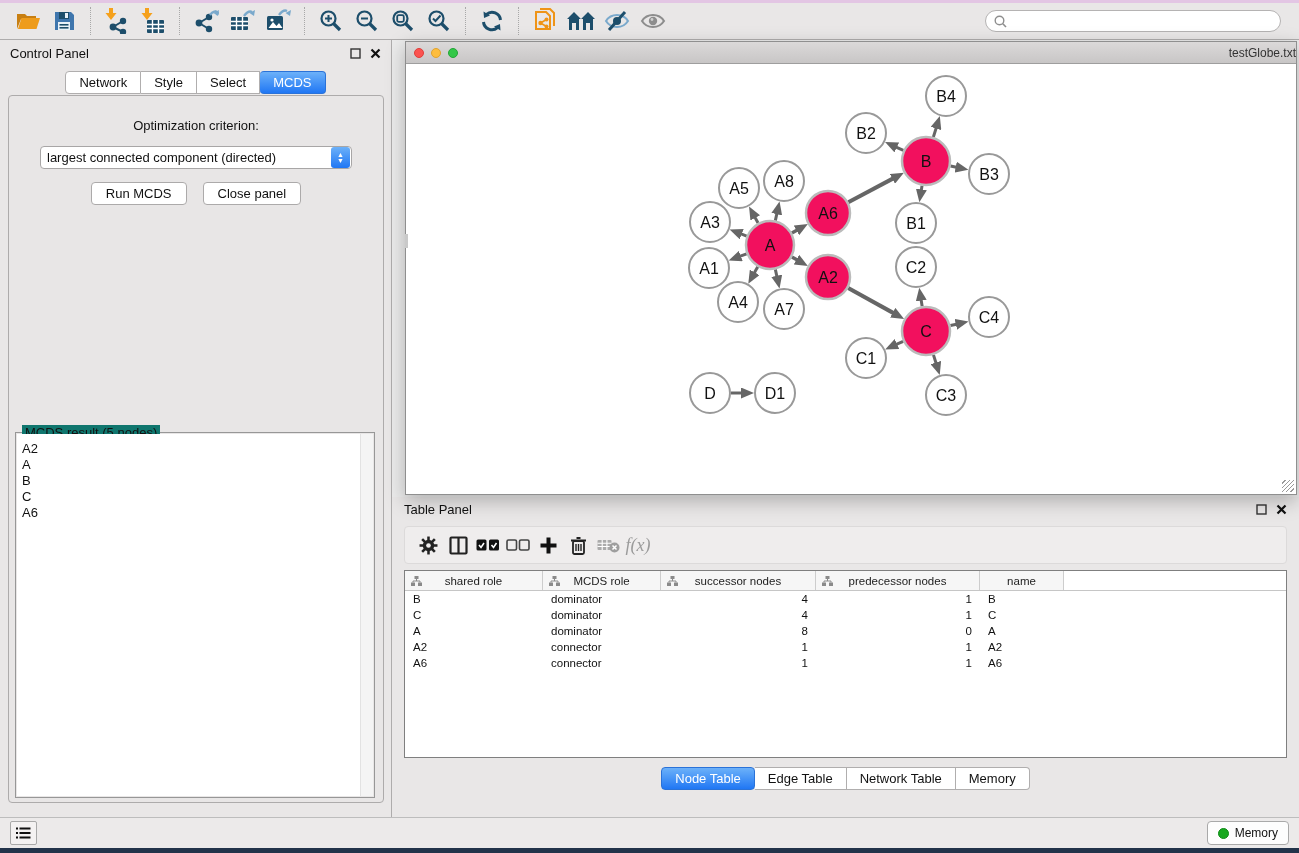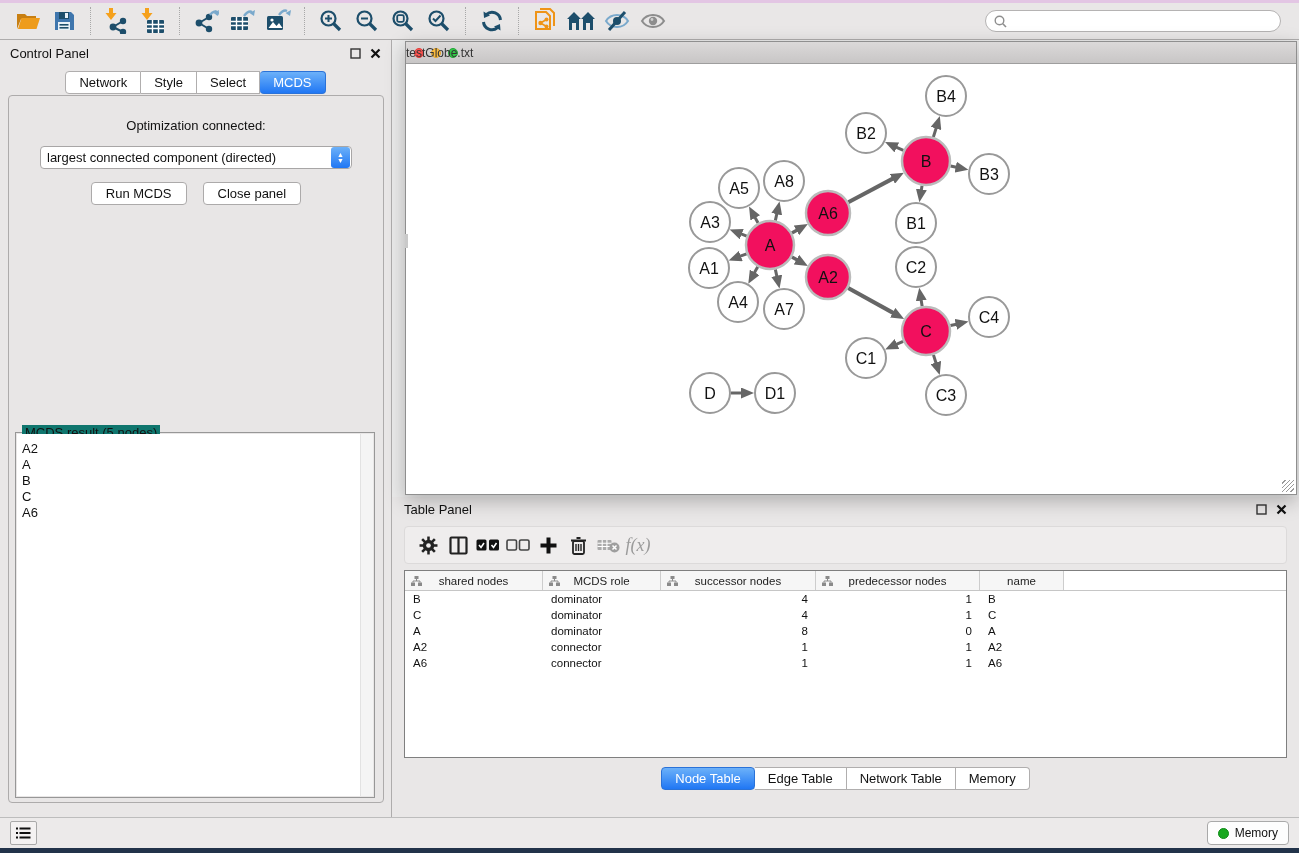--- a/index.html
+++ b/index.html
@@ -59,21 +59,21 @@
 
   
   .workspace { flex:1; display:flex; flex-direction:column; min-width:0; }
   .desktop { height:457px; background:#ebebeb; position:relative; }
   .net-window { position:absolute; left:13px; top:1px; right:2px; bottom:2px; background:#fff;
                 border:1px solid #8f8f8f; box-shadow:0 6px 18px rgba(0,0,0,.25); display:flex; flex-direction:column; }
   .nw-titlebar { height:22px; background:linear-gradient(#dbd9d9,#c8c6c6); border-bottom:1px solid #9e9e9e;
                  display:flex; align-items:center; position:relative; flex:0 0 auto; }
   .nw-titlebar .lights { margin-left:8px; gap:7px; }
   .nw-titlebar .light { width:10px; height:10px; }
-  .nw-title { position:absolute; left:0; right:0; text-align:left; font-size:12px; color:#333; }
+  .nw-title { position:absolute; left:0; right:0; text-align:right; font-size:12px; color:#333; }
   .nw-canvas { flex:1; position:relative; background:#fff; }
   .nw-canvas svg.graph { position:absolute; inset:0; width:100%; height:100%; }
   .grip { position:absolute; right:2px; bottom:2px; width:12px; height:12px;
           background:repeating-linear-gradient(135deg,transparent 0 2px,#9a9a9a 2px 3px); }
   .edge-nub { position:absolute; left:-1px; top:170px; width:3px; height:14px; background:#c9c9c9; }
 
   
   .table-panel { flex:1; background:#e9e7e7; display:flex; flex-direction:column; min-height:0; }
   .tp-header { height:25px; display:flex; align-items:center; padding:0 12px; }
   .tp-toolbar { margin:4px 12px 0; height:38px; background:#efeded; border:1px solid #dcdada; border-radius:4px;
@@ -271,21 +271,21 @@
             </svg>
         </span>
       </div>
       <div class="seg-tabs">
           <div class="seg">Network</div>
           <div class="seg">Style</div>
           <div class="seg">Select</div>
           <div class="seg sel">MCDS</div>
         </div>
       <div class="tab-content">
-        <div class="crit-label">Optimization connected:</div>
+        <div class="crit-label">Optimization criterion:</div>
         <div class="select-box">
           <span class="sel-text">largest connected component (directed)</span>
           <span class="stepper">
               <span>▲</span>
               <span>▼</span>
             </span>
         </div>
         <div class="btn-row">
           <button class="push-btn">Run MCDS</button>
           <button class="push-btn">Close panel</button>
@@ -514,21 +514,21 @@
           <div class="dt-head">
               <div class="dt-hcell" style="width: 138px;">
                 <svg class="hicon" width="11" height="10" viewBox="0 0 11 10">
                   <g fill="#8a8a8a">
                     <rect x="3.5" y="0" width="4" height="3"></rect>
                     <rect x="0" y="6.5" width="4" height="3.5"></rect>
                     <rect x="7" y="6.5" width="4" height="3.5"></rect>
                   </g>
                   <path d="M5.5 3 v2 M2 6.5 v-1.5 h7 v1.5" stroke="#8a8a8a" fill="none"></path>
                 </svg>
-                <span>shared nodes</span>
+                <span>shared role</span>
               </div>
               <div class="dt-hcell" style="width: 118px;">
                 <svg class="hicon" width="11" height="10" viewBox="0 0 11 10">
                   <g fill="#8a8a8a">
                     <rect x="3.5" y="0" width="4" height="3"></rect>
                     <rect x="0" y="6.5" width="4" height="3.5"></rect>
                     <rect x="7" y="6.5" width="4" height="3.5"></rect>
                   </g>
                   <path d="M5.5 3 v2 M2 6.5 v-1.5 h7 v1.5" stroke="#8a8a8a" fill="none"></path>
                 </svg>

